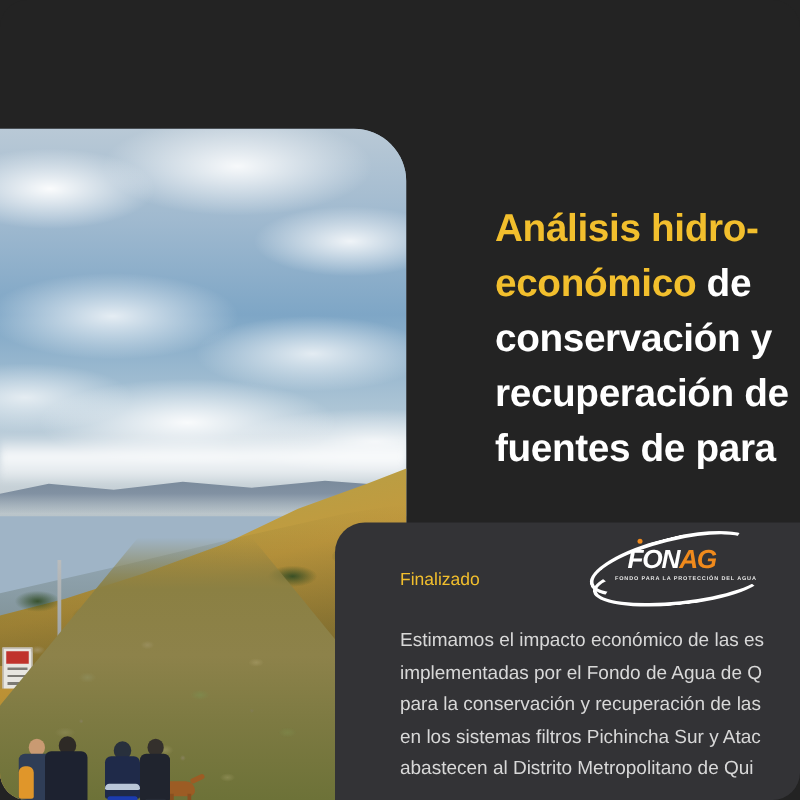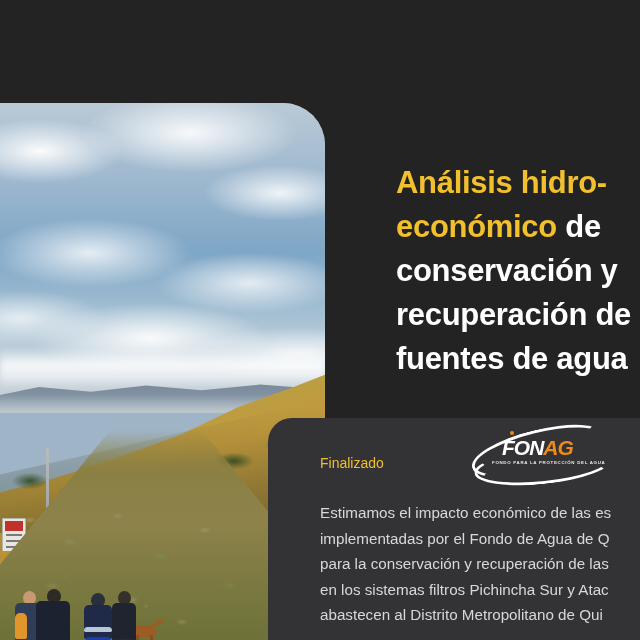--- a/index.html
+++ b/index.html
@@ -12,20 +12,21 @@
     overflow: hidden;
     font-family: "Liberation Sans", sans-serif;
     background: #232323;
   }
   .page {
     position: relative;
     width: 640px;
     height: 640px;
     background: #232323;
     overflow: hidden;
+    border-radius: 22px;
   }
 
   
   .photo {
     position: absolute;
     left: 0;
     top: 103px;
     width: 325px;
     height: 537px;
     border-top-right-radius: 42px;
@@ -450,21 +451,21 @@
         <div class="p-legs" style="left:116px;top:536px;width:17px;height:34px;background:#262b36"></div>
 
       </div>
     </div>
   </div>
 
   <h1 class="title"><span class="accent">Análisis hidro-
 económico</span><span> de
 conservación y
 recuperación de
-fuentes de agua</span></h1>
+fuentes de para</span></h1>
 
   <div class="panel">
 
     <div class="status">Finalizado</div>
 
     <div class="logo">
       <div class="logo-swoosh-top"></div>
       <div class="logo-swoosh-bot"></div>
       <div class="logo-dot"></div>
       <div class="logo-text"><span>FON</span><span class="ag">AG</span></div>

